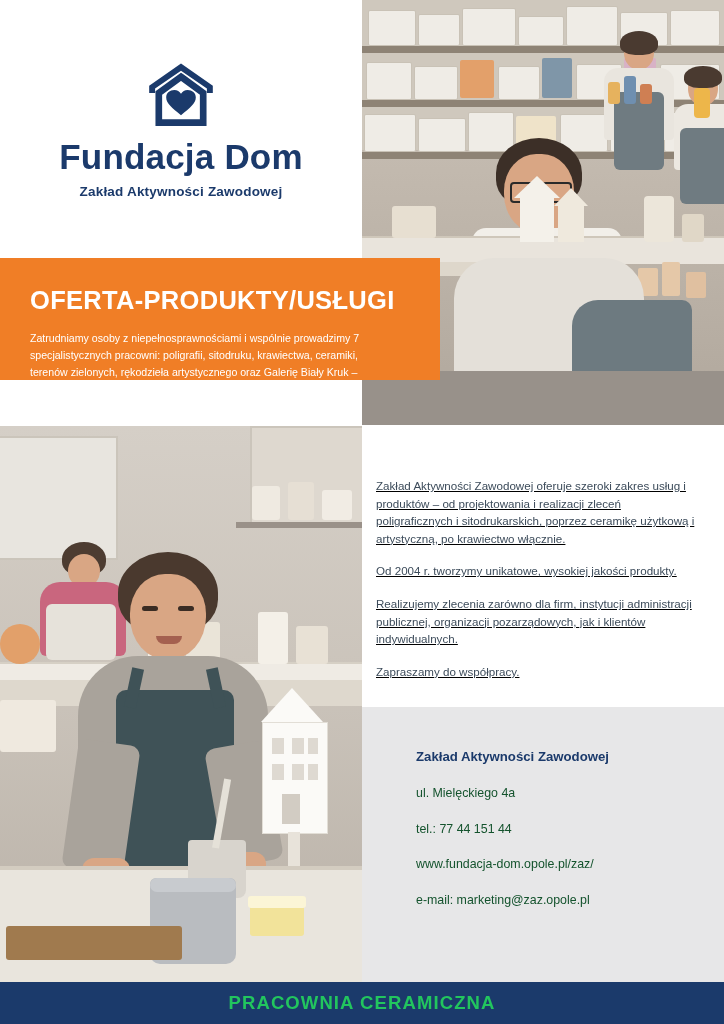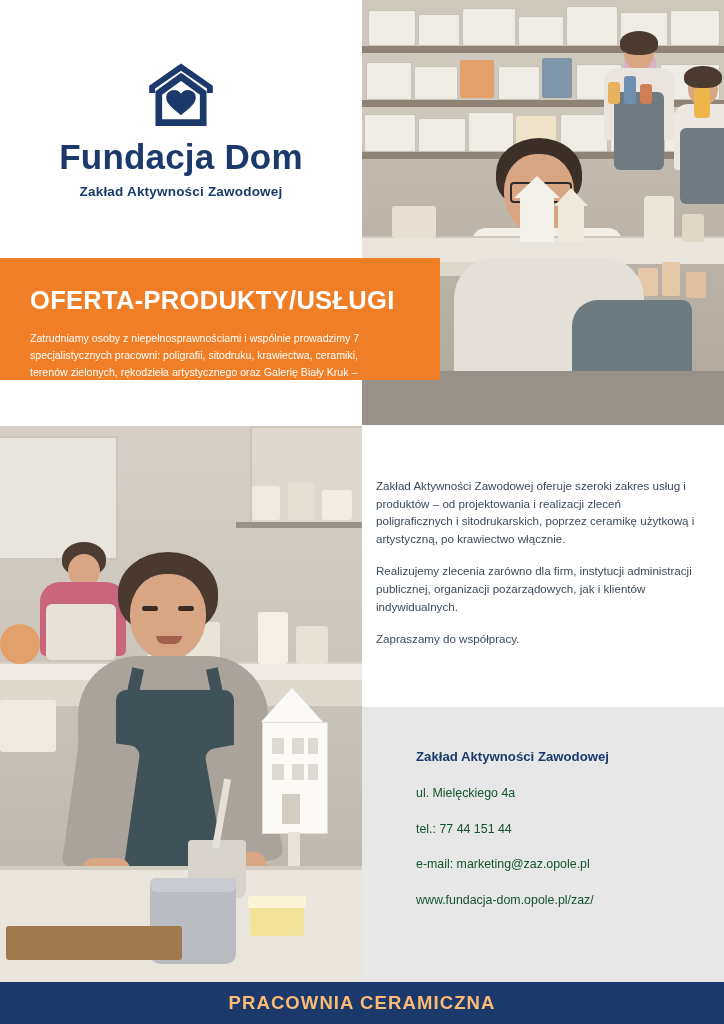--- a/index.html
+++ b/index.html
@@ -117,20 +117,21 @@
   
   .right-text {
     position: absolute;
     left: 362px;
     top: 425px;
     width: 362px;
     height: 282px;
     background: #ffffff;
     box-sizing: border-box;
     padding: 52px 26px 0 14px;
+    text-decoration: underline;
   }
   .right-text p {
     margin: 0 0 15px 0;
     font-size: 11.6px;
     line-height: 1.52;
     color: #3c4b5a;
   }
 
   
   .contact-block {
@@ -159,21 +160,21 @@
   }
 
   
   .footer-bar {
     position: absolute;
     left: 0;
     top: 982px;
     width: 724px;
     height: 42px;
     background: #1b3a6b;
-    color: #fdba74;
+    color: #22c55e;
     display: flex;
     align-items: center;
     justify-content: center;
   }
   .footer-text {
     font-size: 18.5px;
     font-weight: bold;
     letter-spacing: 1.1px;
   }
 
@@ -393,37 +394,38 @@
       <div style="position:absolute;left:150px;top:452px;width:86px;height:14px;background:#c8cbcf;border-radius:8px;"></div>
 
       <div class="b-board" style="left:6px;top:500px;width:176px;height:34px;"></div>
       <div class="b-sponge" style="left:250px;top:470px;width:54px;height:40px;"></div>
       <div style="position:absolute;left:248px;top:470px;width:58px;height:12px;background:#fbf5d6;border-radius:3px;"></div>
     </div>
   </div>
 
   <div class="right-text">
     <p>Zakład Aktywności Zawodowej oferuje szeroki zakres usług i produktów – od projektowania i realizacji zleceń poligraficznych i sitodrukarskich, poprzez ceramikę użytkową i artystyczną, po krawiectwo włącznie.</p>
+    <p>Od 2004 r. tworzymy unikatowe, wysokiej jakości produkty.</p>
     <p>Realizujemy zlecenia zarówno dla firm, instytucji administracji publicznej, organizacji pozarządowych, jak i klientów indywidualnych.</p>
     <p>Zapraszamy do współpracy.</p>
   </div>
 
   <div class="contact-block">
     <div class="contact-heading">Zakład Aktywności Zawodowej</div>
     <div class="contact-group">
       <div class="contact-line">ul. Mielęckiego 4a</div>
     </div>
     <div class="contact-group">
       <div class="contact-line">tel.: 77 44 151 44</div>
     </div>
     <div class="contact-group">
+      <div class="contact-line">www.fundacja-dom.opole.pl/zaz/</div>
+    </div>
+    <div class="contact-group">
       <div class="contact-line">e-mail: marketing@zaz.opole.pl</div>
-    </div>
-    <div class="contact-group">
-      <div class="contact-line">www.fundacja-dom.opole.pl/zaz/</div>
     </div>
   </div>
 
   <div class="footer-bar">
     <span class="footer-text">PRACOWNIA CERAMICZNA</span>
   </div>
 
 </div>
 
 </body></html>

